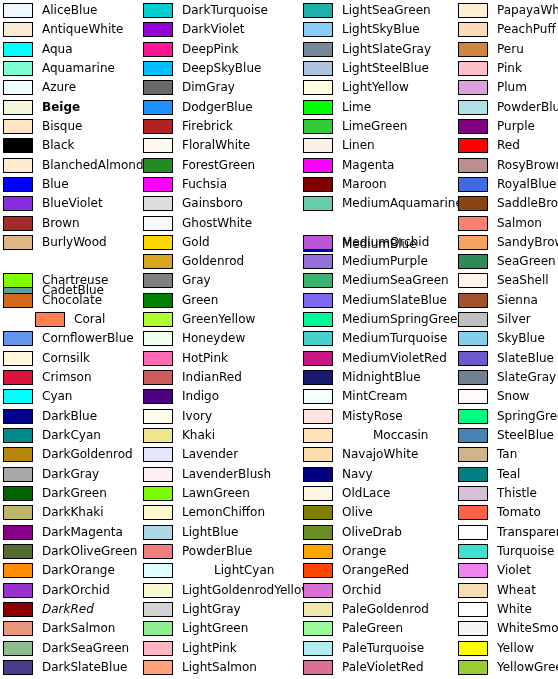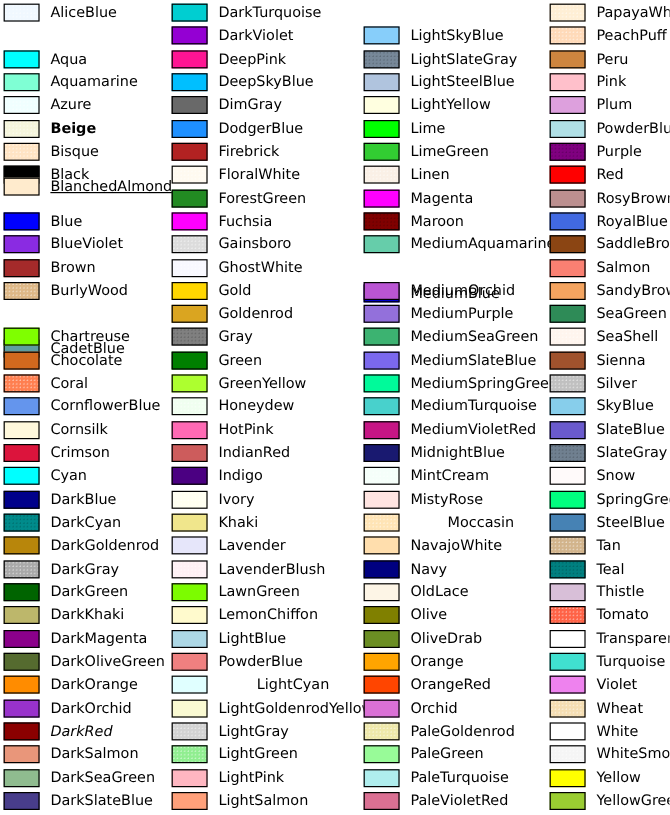--- a/index.html
+++ b/index.html
@@ -69,20 +69,24 @@
 </style>
 </head>
 <body>
 
 <div id="color-grid">
     <div class="color-column" data-col="0">
       <div class="color-row" style="top: 1px;">
         <div class="swatch dither" title="#F0F8FF" style="background-color: rgb(240, 248, 255);"></div>
         <span class="color-label">AliceBlue</span>
       </div>
+      <div class="color-row" style="top: 20.32px;">
+        <div class="swatch" title="#FAEBD7" style="background-color: rgb(250, 235, 215);"></div>
+        <span class="color-label">AntiqueWhite</span>
+      </div>
       <div class="color-row" style="top: 39.64px;">
         <div class="swatch" title="#00FFFF" style="background-color: rgb(0, 255, 255);"></div>
         <span class="color-label">Aqua</span>
       </div>
       <div class="color-row" style="top: 58.96px;">
         <div class="swatch" title="#7FFFD4" style="background-color: rgb(127, 255, 212);"></div>
         <span class="color-label">Aquamarine</span>
       </div>
       <div class="color-row" style="top: 78.28px;">
         <div class="swatch dither" title="#F0FFFF" style="background-color: rgb(240, 255, 255);"></div>
@@ -93,21 +97,21 @@
         <span class="color-label">Beige</span>
       </div>
       <div class="color-row" style="top: 116.92px;">
         <div class="swatch dither" title="#FFE4C4" style="background-color: rgb(255, 228, 196);"></div>
         <span class="color-label">Bisque</span>
       </div>
       <div class="color-row" style="top: 136.24px;">
         <div class="swatch" title="#000000" style="background-color: rgb(0, 0, 0);"></div>
         <span class="color-label">Black</span>
       </div>
-      <div class="color-row" style="top: 146px; text-decoration: underline;">
+      <div class="color-row" style="top: 156px;">
         <div class="swatch" title="#FFEBCD" style="background-color: rgb(255, 235, 205);"></div>
         <span class="color-label">BlanchedAlmond</span>
       </div>
       <div class="color-row" style="top: 174.88px;">
         <div class="swatch" title="#0000FF" style="background-color: rgb(0, 0, 255);"></div>
         <span class="color-label">Blue</span>
       </div>
       <div class="color-row" style="top: 194.2px;">
         <div class="swatch" title="#8A2BE2" style="background-color: rgb(138, 43, 226);"></div>
         <span class="color-label">BlueViolet</span>
@@ -125,21 +129,21 @@
         <span class="color-label">CadetBlue</span>
       </div>
       <div class="color-row" style="top: 271.48px;">
         <div class="swatch" title="#7FFF00" style="background-color: rgb(127, 255, 0);"></div>
         <span class="color-label">Chartreuse</span>
       </div>
       <div class="color-row" style="top: 290.8px;">
         <div class="swatch" title="#D2691E" style="background-color: rgb(210, 105, 30);"></div>
         <span class="color-label">Chocolate</span>
       </div>
-      <div class="color-row" style="top: 310.12px;">
+      <div class="color-row" style="top: 310.12px; padding-left: 32px;">
         <div class="swatch dither" title="#FF7F50" style="background-color: rgb(255, 127, 80);"></div>
         <span class="color-label">Coral</span>
       </div>
       <div class="color-row" style="top: 329.44px;">
         <div class="swatch" title="#6495ED" style="background-color: rgb(100, 149, 237);"></div>
         <span class="color-label">CornflowerBlue</span>
       </div>
       <div class="color-row" style="top: 348.76px;">
         <div class="swatch" title="#FFF8DC" style="background-color: rgb(255, 248, 220);"></div>
         <span class="color-label">Cornsilk</span>
@@ -346,20 +350,24 @@
       <div class="color-row" style="top: 638.56px;">
         <div class="swatch" title="#FFB6C1" style="background-color: rgb(255, 182, 193);"></div>
         <span class="color-label">LightPink</span>
       </div>
       <div class="color-row" style="top: 657.88px;">
         <div class="swatch" title="#FFA07A" style="background-color: rgb(255, 160, 122);"></div>
         <span class="color-label">LightSalmon</span>
       </div>
     </div>
     <div class="color-column" data-col="2">
+      <div class="color-row" style="top: 1px;">
+        <div class="swatch" title="#20B2AA" style="background-color: rgb(32, 178, 170);"></div>
+        <span class="color-label">LightSeaGreen</span>
+      </div>
       <div class="color-row" style="top: 20.32px;">
         <div class="swatch" title="#87CEFA" style="background-color: rgb(135, 206, 250);"></div>
         <span class="color-label">LightSkyBlue</span>
       </div>
       <div class="color-row" style="top: 39.64px;">
         <div class="swatch dither-dark" title="#778899" style="background-color: rgb(119, 136, 153);"></div>
         <span class="color-label">LightSlateGray</span>
       </div>
       <div class="color-row" style="top: 58.96px;">
         <div class="swatch" title="#B0C4DE" style="background-color: rgb(176, 196, 222);"></div>

